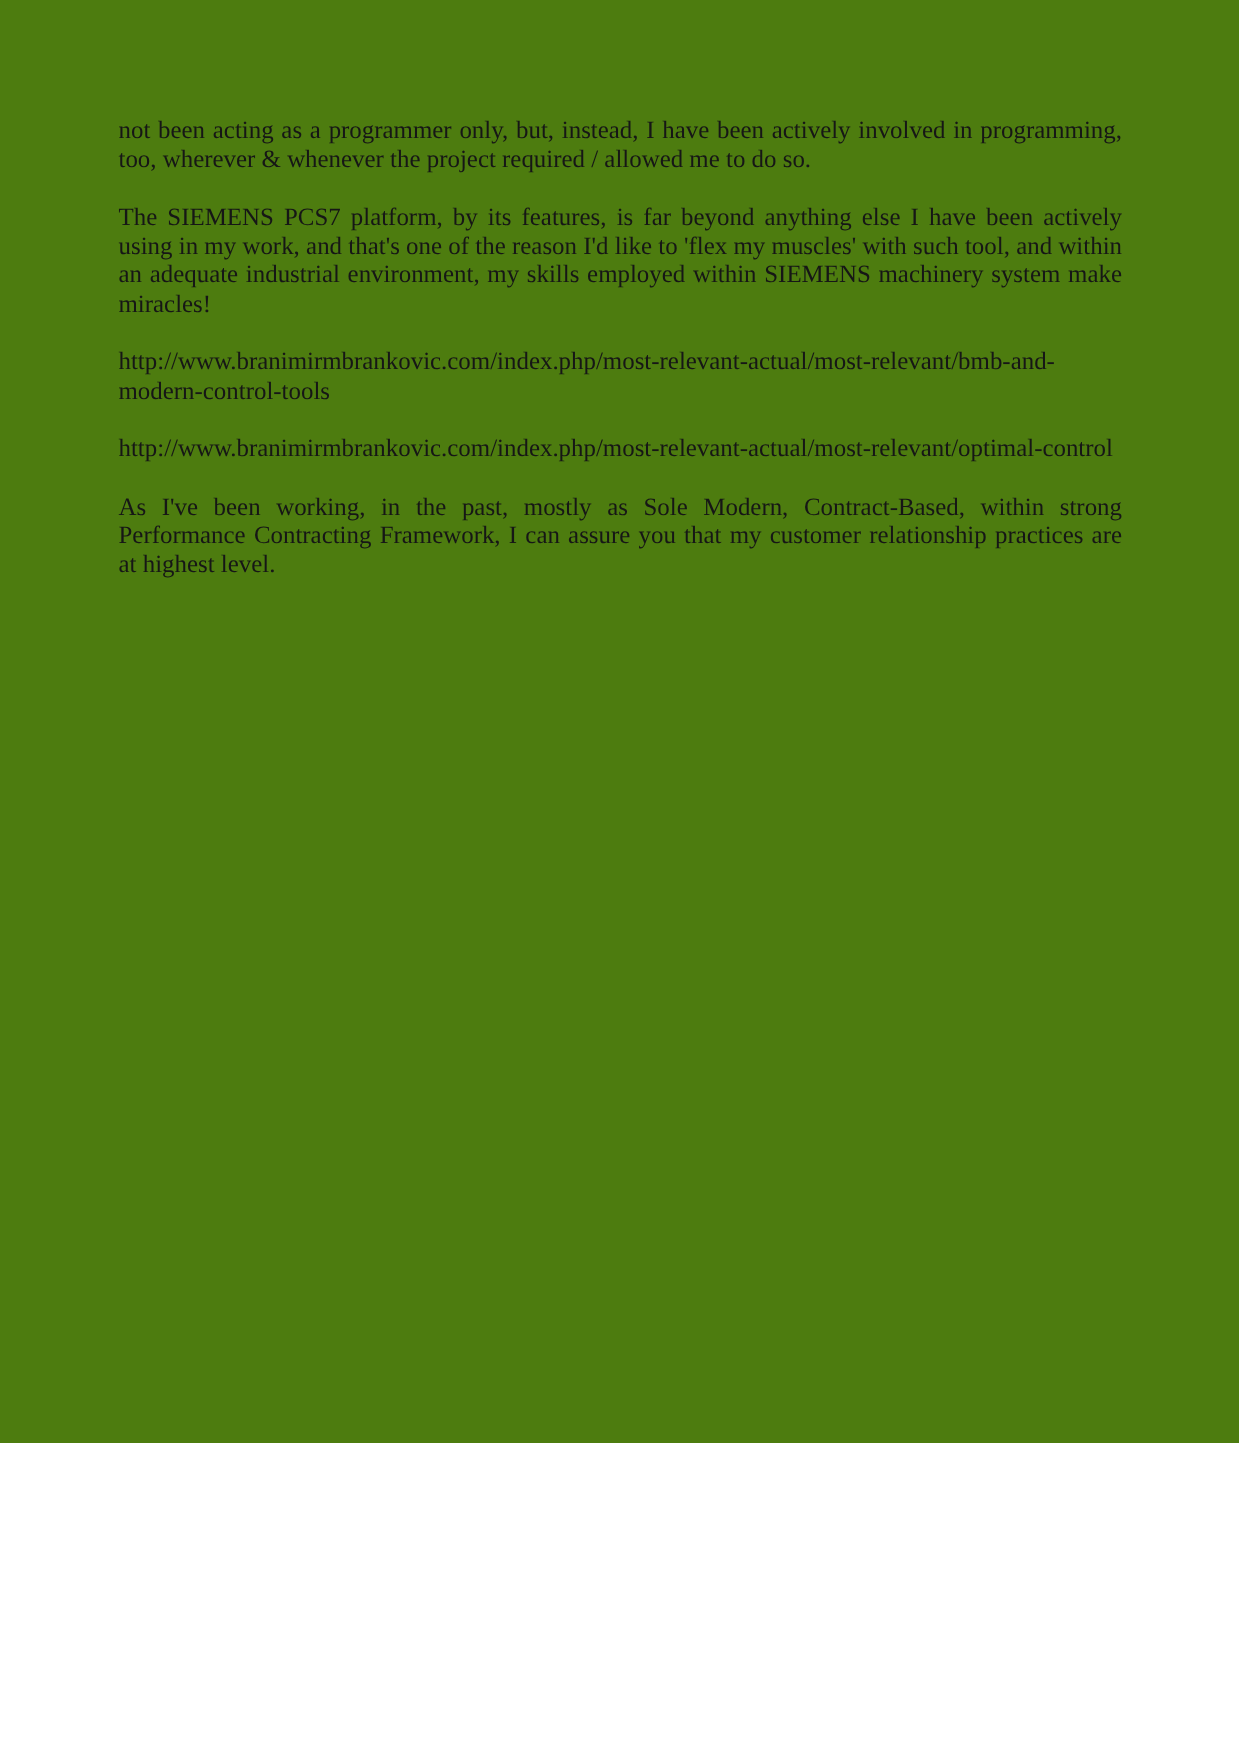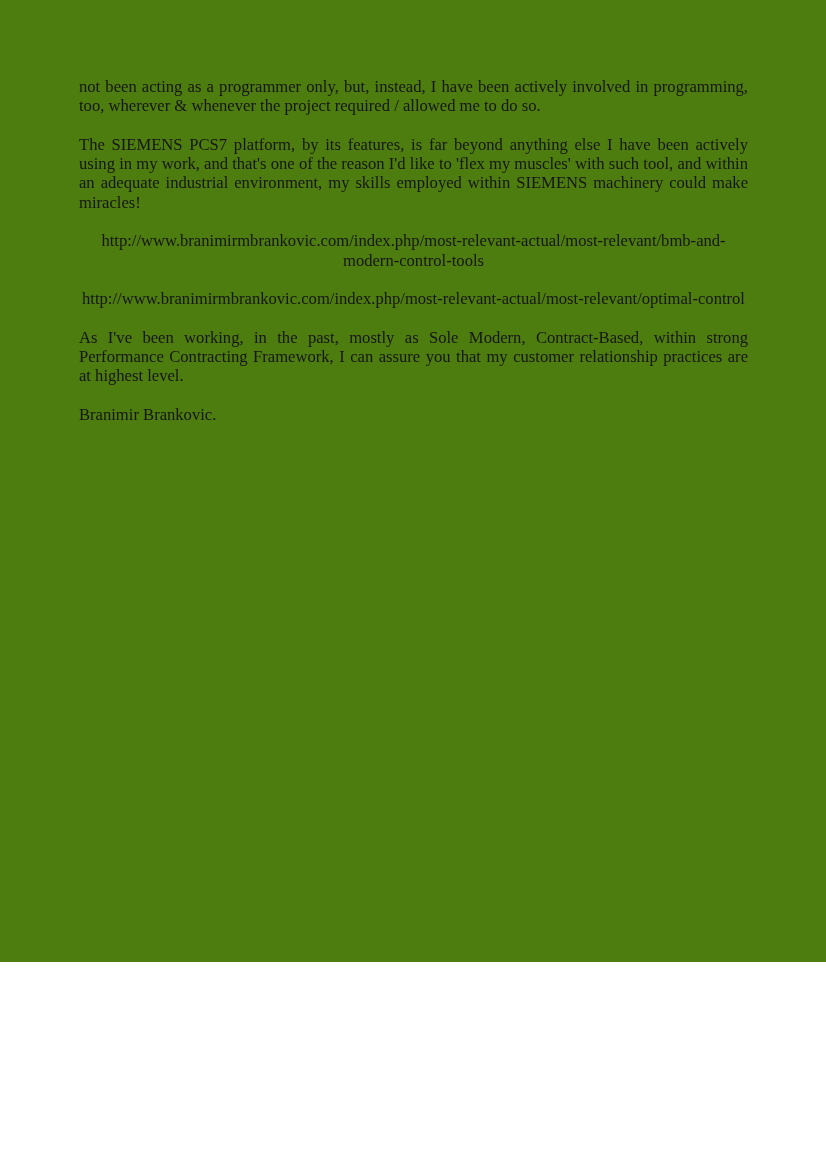--- a/index.html
+++ b/index.html
@@ -32,43 +32,42 @@
     color: #161616;
   }
   .letter-body p {
     margin: 0 0 19.3px 0;
     padding: 0;
   }
   .para {
     text-align: justify;
   }
   .url {
-    text-align: center;
+    text-align: left;
     word-break: normal;
   }
   .gap-extra {
     margin-top: 19.3px !important;
   }
   .signature {
     text-align: left;
   }
 </style>
 </head>
 <body style="background: rgb(255, 255, 255);">
 
 <div class="doc-page">
   <div class="letter-body" style="color: rgb(22, 22, 22);">
 
     <p class="para">not been acting as a programmer only, but, instead, I have been actively involved in programming, too, wherever &amp; whenever the project required / allowed me to do so.</p>
 
-    <p class="para">The SIEMENS PCS7 platform, by its features, is far beyond anything else I have been actively using in my work, and that's one of the reason I'd like to 'flex my muscles' with such tool, and within an adequate industrial environment, my skills employed within SIEMENS machinery could make miracles!</p>
+    <p class="para">The SIEMENS PCS7 platform, by its features, is far beyond anything else I have been actively using in my work, and that's one of the reason I'd like to 'flex my muscles' with such tool, and within an adequate industrial environment, my skills employed within SIEMENS machinery system make miracles!</p>
 
 
     <p class="url">http://www.branimirmbrankovic.com/index.php/most-relevant-actual/most-relevant/bmb-and-modern-control-tools</p>
 
     <p class="url">http://www.branimirmbrankovic.com/index.php/most-relevant-actual/most-relevant/optimal-control</p>
 
     <p class="para gap-extra">As I've been working, in the past, mostly as Sole Modern, Contract-Based, within strong Performance Contracting Framework, I can assure you that my customer relationship practices are at highest level.</p>
 
-    <p class="signature gap-extra">Branimir Brankovic.</p>
 
   </div>
 </div>
 
 </body></html>

